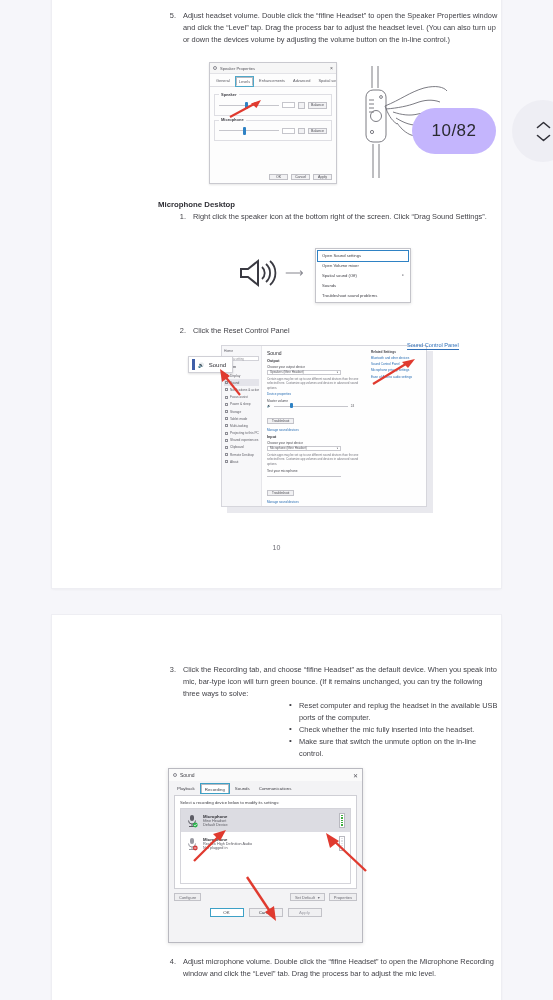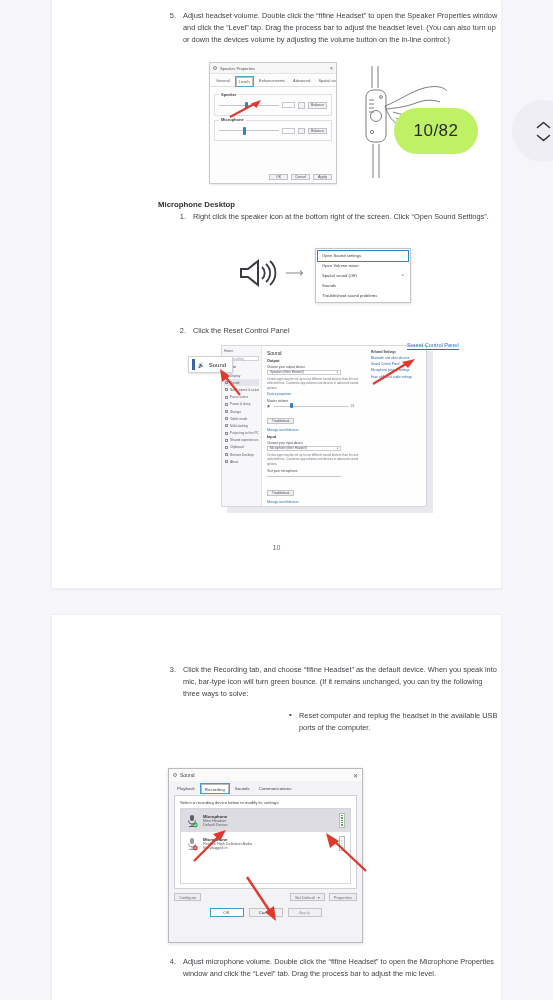--- a/index.html
+++ b/index.html
@@ -31,23 +31,23 @@
   ul.bullets li { position: relative; padding-left: 10px; }
   ul.bullets li:before {
     content: "\2022"; position: absolute; left: 0; top: -1px; font-size: 8px; color: #3f3f45;
   }
 
   .page-folio { position: absolute; width: 100%; text-align: center;
     font-size: 7px; color: #6c6c74; }
 
   
   #page-pill {
-    position: absolute; left: 394px; top: 108px;
+    position: absolute; left: 412px; top: 108px;
     width: 84px; height: 46px; border-radius: 23px;
-    background: #bef264;
+    background: #c4b5fd;
     display: flex; align-items: center; justify-content: center;
     font-size: 17px; color: #2a2a30; letter-spacing: .5px;
   }
   #nav-wheel {
     position: absolute; left: 512px; top: 100px;
     width: 62px; height: 62px; border-radius: 50%;
     background: #eeeef4;
     display: flex; flex-direction: column; align-items: center; justify-content: center;
     gap: 5px;
   }
@@ -262,21 +262,21 @@
           <path d="M45 57 C50 64, 56 69, 63 70 C70 71, 76 69, 79 66"></path>
           <path d="M33 40 C36 48, 39 54, 45 58"></path>
         </g>
       </svg>
     </div>
 
     <div class="section-head doc-text" style="left:106px; top:207px;">Microphone Desktop</div>
 
     <div class="numlist-item doc-text" style="left:118px; top:219px; width:328px;">
       <span class="num">1.</span>
-      <span class="body">Right click the speaker icon at the bottom right of the screen. Click “Open Sound Settings”.</span>
+      <span class="body">Right click the speaker icon at the bottom right of the screen. Click “Drag Sound Settings”.</span>
     </div>
 
     <div class="fig spk-ico" style="left:186px; top:266px;">
       <svg width="42" height="30" viewBox="0 0 42 30">
         <path d="M3 11 H10 L20 3 V27 L10 19 H3 Z" fill="none" stroke="#3a3a42" stroke-width="2"></path>
         <path d="M24 9 A8 8 0 0 1 24 21" fill="none" stroke="#3a3a42" stroke-width="1.8"></path>
         <path d="M28 6 A12 12 0 0 1 28 24" fill="none" stroke="#3a3a42" stroke-width="1.8"></path>
         <path d="M32 3 A16 16 0 0 1 32 27" fill="none" stroke="#3a3a42" stroke-width="1.8"></path>
       </svg>
     </div>
@@ -434,22 +434,24 @@
 
     <div class="page-folio" style="top:552px;">10</div>
   </div>
 
   <div class="page" id="page-11">
 
     <div class="numlist-item doc-text" style="left:108px; top:49px; width:338px;">
       <span class="num">3.</span>
       <span class="body">
         <span>Click the Recording tab, and choose “fifine Headset” as the default device. When you speak into mic, bar-type icon will turn green bounce. (If it remains unchanged, you can try the following three ways to solve:</span>
-        <ul class="bullets" style="margin-left:106px; margin-top:10px;">
+        <ul class="bullets" style="margin-left:106px; margin-top:0;">
           <li>Reset computer and replug the headset in the available USB ports of the computer.</li>
+          <li>Check whether the mic fully inserted into the headset.</li>
+          <li>Make sure that switch the unmute option on the in-line control.</li>
         </ul>
       </span>
     </div>
 
     <div class="fig rec-dlg" style="left:116px; top:153px; width:195px; height:175px;">
       <div class="rec-title">
         <span class="dot-ico"></span>
         <span class="rt">Sound</span>
         <span class="rx">✕</span>
       </div>
@@ -544,21 +546,21 @@
       <div class="redarrow" style="left:76px; top:106px;">
         <svg width="36" height="48" viewBox="0 0 36 48">
           <path d="M2 2 L26 38" stroke="#e03a2f" stroke-width="2.4" fill="none"></path>
           <path d="M31 46 L29 31 L20 37 Z" fill="#e03a2f"></path>
         </svg>
       </div>
     </div>
 
     <div class="numlist-item doc-text" style="left:108px; top:341px; width:338px;">
       <span class="num">4.</span>
-      <span class="body">Adjust microphone volume. Double click the “fifine Headset” to open the Microphone Properties window and click the “Level” tab. Drag the process bar to adjust the mic level.</span>
+      <span class="body">Adjust microphone volume. Double click the “fifine Headset” to open the Microphone Recording window and click the “Level” tab. Drag the process bar to adjust the mic level.</span>
     </div>
   </div>
 
   <div id="page-pill">10/82</div>
 
   <div id="nav-wheel">
     <span class="chev">
       <svg width="15" height="8" viewBox="0 0 15 8">
         <path d="M1.5 6.5 L7.5 1.5 L13.5 6.5" fill="none" stroke="#32323a" stroke-width="1.6" stroke-linecap="round" stroke-linejoin="round"></path>
       </svg>

